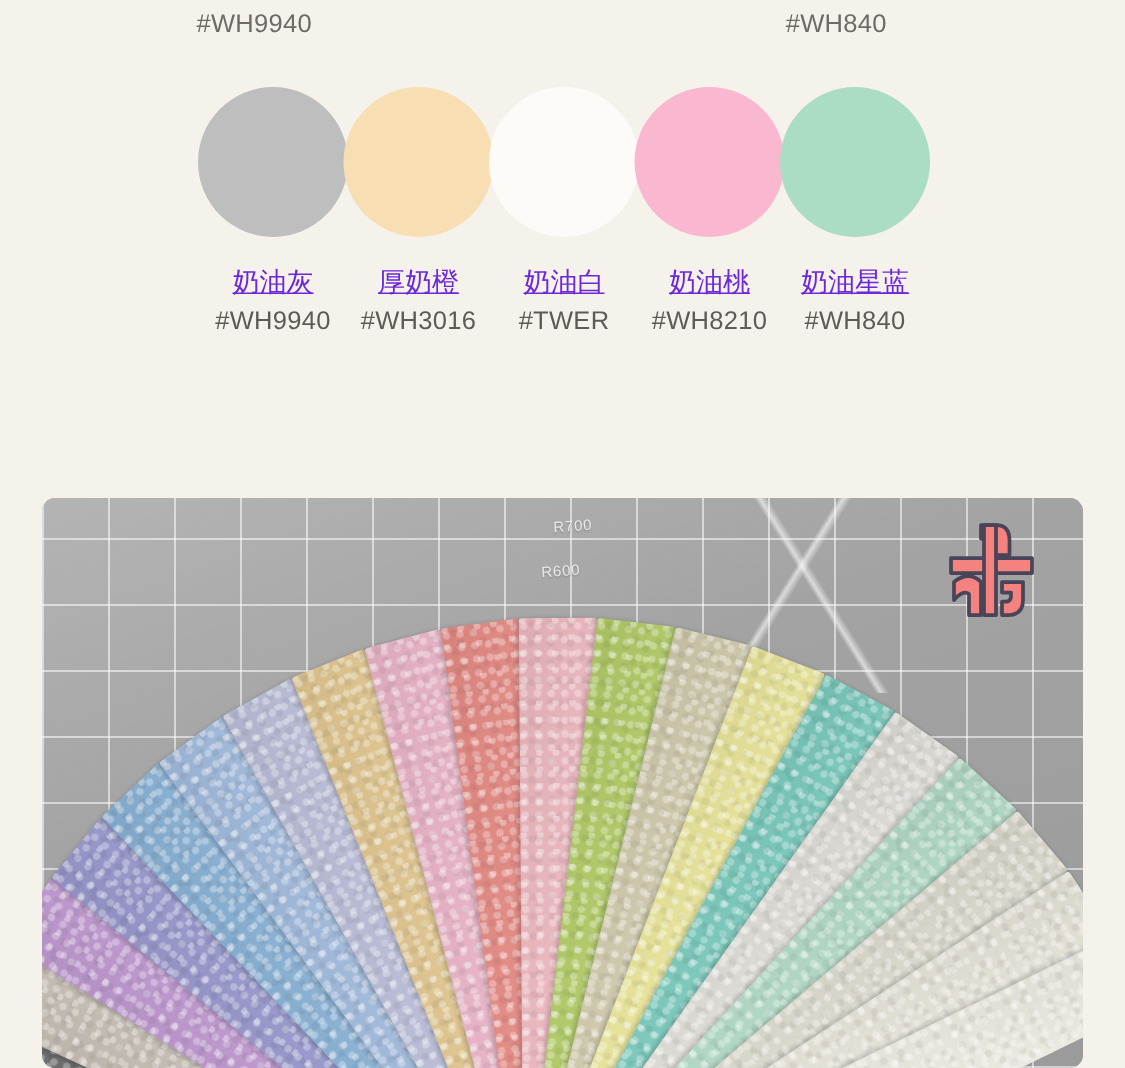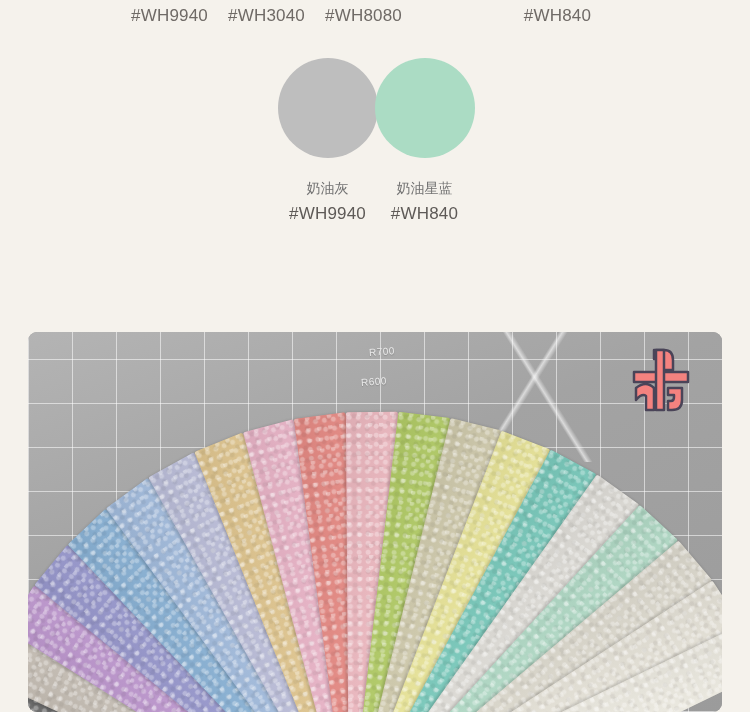--- a/index.html
+++ b/index.html
@@ -30,21 +30,21 @@
   .sw-row {
     position:absolute; left:0; top:58px; width:750px;
     display:flex; justify-content:center; padding-left:2px;
   }
   .sw-cell { width:97px; display:flex; flex-direction:column; align-items:center; }
   .sw-dot {
     width:100px; height:100px; border-radius:50%;
     margin-bottom:17px; flex:none;
   }
   .sw-name {
-    font-size:14px; color:#737373; line-height:26px; white-space:nowrap;
+    font-size:18px; color:#6d28d9; line-height:26px; white-space:nowrap;text-decoration:underline;
   }
   .sw-code {
     font-size:17px; color:#5e5a57; line-height:25px; white-space:nowrap;
     letter-spacing:.2px;
   }
 
   
   .photo {
     position:absolute; left:28px; top:332px; width:694px; height:380px;
     border-radius:9px; overflow:hidden;
@@ -106,43 +106,56 @@
 
 <div class="page">
 
   <div class="top-row">
     <div class="top-cell">
       <div class="top-name">厚奶青</div>
       <div class="top-code">#WH9940</div>
     </div>
     <div class="top-cell">
       <div class="top-name">厚奶草绿</div>
-      <div class="top-code">#WH3040</div>
     </div>
     <div class="top-cell">
       <div class="top-name">厚奶黄</div>
-      <div class="top-code">#WH8080</div>
     </div>
     <div class="top-cell">
       <div class="top-name">厚奶肤白</div>
     </div>
     <div class="top-cell">
       <div class="top-name">厚奶白</div>
       <div class="top-code">#WH840</div>
     </div>
     <div class="top-cell">
       <div class="top-name">厚奶碧青</div>
     </div>
   </div>
 
   <div class="sw-row">
     <div class="sw-cell">
       <div class="sw-dot" style="background: rgb(190, 190, 190);"></div>
       <div class="sw-name">奶油灰</div>
       <div class="sw-code">#WH9940</div>
+    </div>
+    <div class="sw-cell">
+      <div class="sw-dot" style="background: rgb(248, 223, 179);"></div>
+      <div class="sw-name">厚奶橙</div>
+      <div class="sw-code">#WH3016</div>
+    </div>
+    <div class="sw-cell">
+      <div class="sw-dot" style="background: rgb(252, 251, 248);"></div>
+      <div class="sw-name">奶油白</div>
+      <div class="sw-code">#TWER</div>
+    </div>
+    <div class="sw-cell">
+      <div class="sw-dot" style="background: rgb(249, 184, 208);"></div>
+      <div class="sw-name">奶油桃</div>
+      <div class="sw-code">#WH8210</div>
     </div>
     <div class="sw-cell">
       <div class="sw-dot" style="background: rgb(171, 220, 196);"></div>
       <div class="sw-name">奶油星蓝</div>
       <div class="sw-code">#WH840</div>
     </div>
   </div>
 
   <div class="photo">
     <div class="mat"></div>

